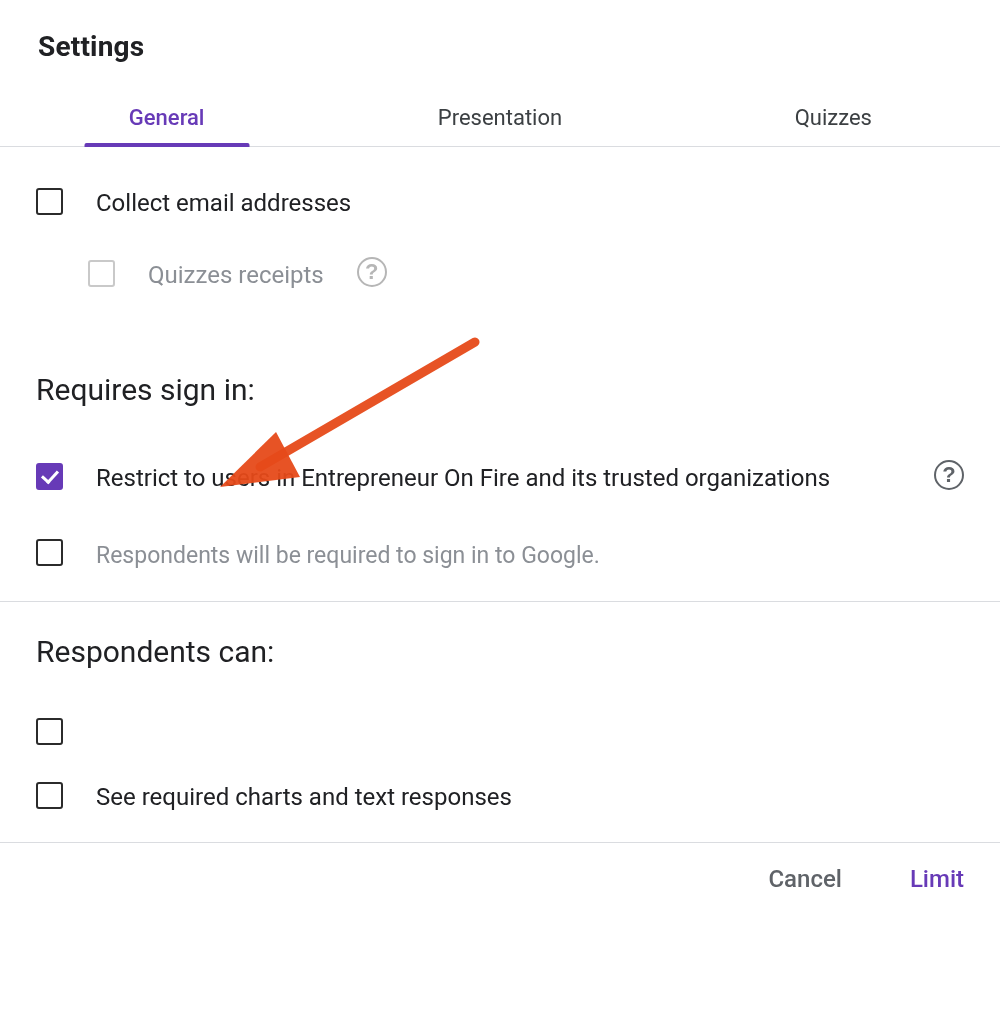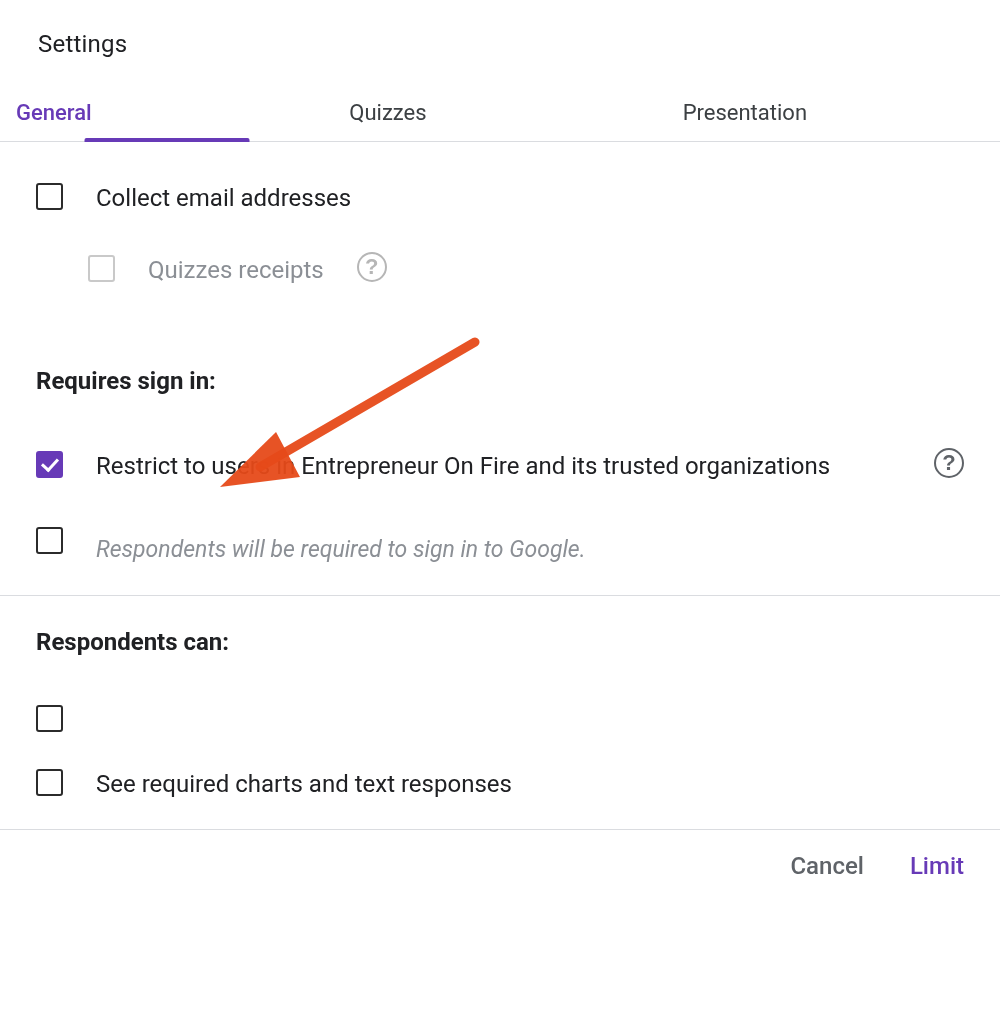--- a/index.html
+++ b/index.html
@@ -17,32 +17,33 @@
     height:1010px;
     background:#fff;
     font-family:"Google Sans","Product Sans",Roboto,"Segoe UI",Arial,sans-serif;
     color:var(--ink);
     -webkit-font-smoothing:antialiased;
     position:relative;
     overflow:hidden;
   }
 
   .title{
-    font-size:24px;
-    font-weight:400;
+    font-size:28px;
+    font-weight:700;
     letter-spacing:.2px;
     margin:30px 0 28px 38px;
   }
 
   .tabs{
     display:flex;
     border-bottom:1px solid var(--line);
   }
   .tab{
     flex:1;
+    text-align:center;
     padding:14px 16px 16px;
     font-size:22px;
     color:#3c4043;
     cursor:pointer;
     position:relative;
   }
   .tab.active{
     color:var(--purple2);
     font-weight:500;
   }
@@ -98,57 +99,56 @@
   .lbl{
     font-size:24px;
     color:var(--ink);
     line-height:1.35;
   }
   .lbl.disabled{color:var(--muted)}
 
   .sub{
     font-size:23px;
     color:var(--muted);
-    margin-top:10px;
-    font-style:italic;
+    margin-top:4px;
   }
 
   .help{
     width:30px;height:30px;
     border:2.5px solid #5f6368;
     border-radius:50%;
     display:inline-flex;
     align-items:center;justify-content:center;
     color:#5f6368;
     font-family:Arial,sans-serif;
     font-weight:700;
     font-size:22px;
     line-height:1;
     cursor:pointer;
     flex:0 0 30px;
     margin-top:-2px;
   }
   .help.disabled{border-color:#b6b6b6;color:#b6b6b6;cursor:default}
 
   .heading{
-    font-size:24px;
-    font-weight:700;
+    font-size:30px;
+    font-weight:400;
     color:var(--ink);
   }
 
   .divider{
     height:1px;background:var(--line);
     margin:32px 0;
   }
 
   .actions{
     display:flex;
     justify-content:flex-end;
     align-items:center;
-    gap:46px;
+    gap:68px;
     padding:0 36px 20px 0;
     font-size:24px;
     font-weight:500;
     margin-left:37px;
   }
   .btn-cancel{color:#5f6368;cursor:pointer}
   .btn-save{color:var(--purple2);cursor:pointer}
 
   
   .arrow{
@@ -158,22 +158,22 @@
     pointer-events:none;
   }
 </style>
 </head>
 <body>
 
 <div class="title">Settings</div>
 
 <div class="tabs">
   <div class="tab active">General</div>
+  <div class="tab">Presentation</div>
   <div class="tab">Quizzes</div>
-  <div class="tab">Presentation</div>
 </div>
 
 <div class="section" style="padding-top:40px">
 
   <div class="row">
     <div class="cb"></div>
     <div class="lbl">Collect email addresses</div>
   </div>
 
   <div class="row" style="margin:40px 0 0 52px">

